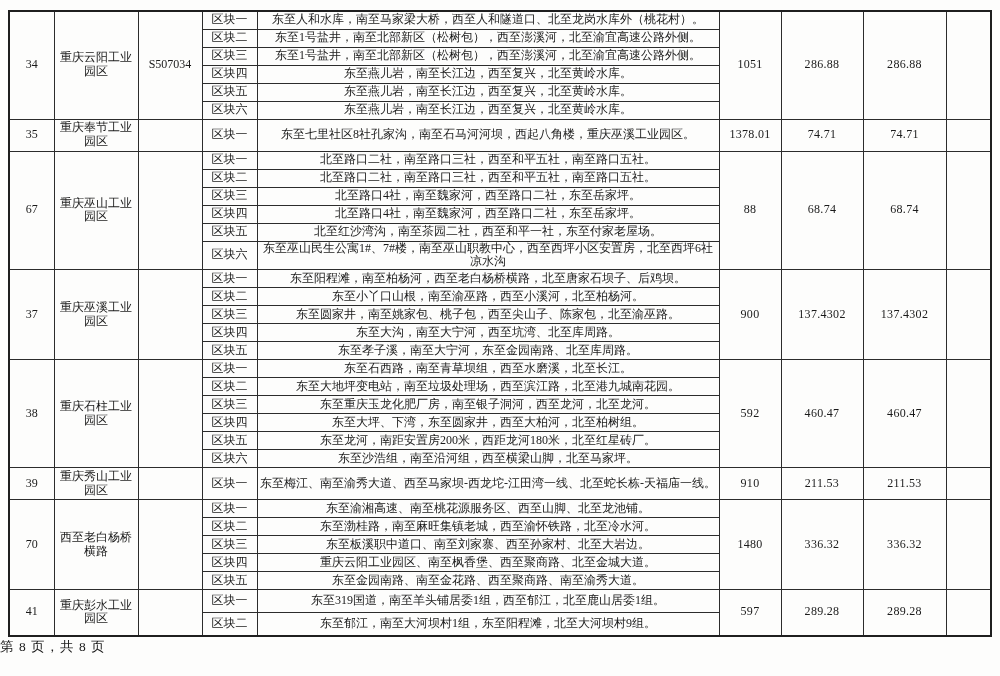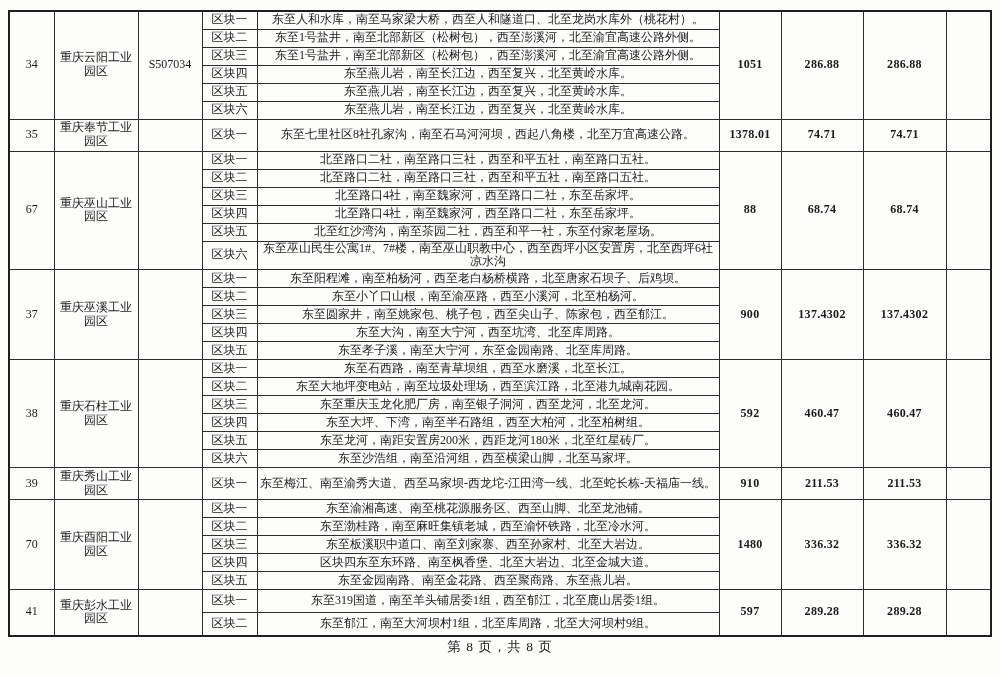--- a/index.html
+++ b/index.html
@@ -34,30 +34,30 @@
     vertical-align: middle;
     overflow: hidden;
     word-break: break-all;
   }
   td.c-desc {
     text-align: left;
     padding-left: 5px;
     padding-right: 3px;
   }
   td.c-no { font-size: 12.5px; }
-  td.c-num { font-size: 12.5px; letter-spacing: 0.3px; font-weight: bold; }
+  td.c-num { font-size: 12.5px; letter-spacing: 0.3px; }
   tr.row-std  { height: 18px; }
   tr.row-mid  { height: 23px; }
   tr.row-tall { height: 32px; }
   .footer {
     position: absolute;
     left: 0;
     width: 1000px;
     top: 638px;
-    text-align: center;
+    text-align: left;
     font-size: 13.5px;
     letter-spacing: 1px;
   }
 </style>
 </head>
 <body>
 
 <div class="page">
   <table class="doc">
     <colgroup>
@@ -101,21 +101,21 @@
         </tr>
         <tr class="row-std">
           <td class="c-block">区块六</td>
           <td class="c-desc">东至燕儿岩，南至长江边，西至复兴，北至黄岭水库。</td>
         </tr>
         <tr class="row-tall">
           <td class="c-no">35</td>
           <td class="c-name">重庆奉节工业园区</td>
           <td class="c-code"></td>
           <td class="c-block">区块一</td>
-          <td class="c-desc">东至七里社区8社孔家沟，南至石马河河坝，西起八角楼，北至万宜高速公路。</td>
+          <td class="c-desc">东至七里社区8社孔家沟，南至石马河河坝，西起八角楼，重庆巫溪工业园区。</td>
           <td class="c-num">1378.01</td>
           <td class="c-num">74.71</td>
           <td class="c-num">74.71</td>
           <td class="c-empty"></td>
         </tr>
         <tr class="row-std">
           <td class="c-no" rowspan="6">67</td>
           <td class="c-name" rowspan="6">重庆巫山工业园区</td>
           <td class="c-code" rowspan="6"></td>
           <td class="c-block">区块一</td>
@@ -155,21 +155,21 @@
           <td class="c-num" rowspan="5">137.4302</td>
           <td class="c-num" rowspan="5">137.4302</td>
           <td class="c-empty" rowspan="5"></td>
         </tr>
         <tr class="row-std">
           <td class="c-block">区块二</td>
           <td class="c-desc">东至小丫口山根，南至渝巫路，西至小溪河，北至柏杨河。</td>
         </tr>
         <tr class="row-std">
           <td class="c-block">区块三</td>
-          <td class="c-desc">东至圆家井，南至姚家包、桃子包，西至尖山子、陈家包，西至郁江。</td>
+          <td class="c-desc">东至圆家井，南至姚家包、桃子包，西至尖山子、陈家包，北至渝巫路。</td>
         </tr>
         <tr class="row-std">
           <td class="c-block">区块四</td>
           <td class="c-desc">东至大沟，南至大宁河，西至坑湾、北至库周路。</td>
         </tr>
         <tr class="row-std">
           <td class="c-block">区块五</td>
           <td class="c-desc">东至孝子溪，南至大宁河，东至金园南路、北至库周路。</td>
         </tr>
         <tr class="row-std">
@@ -186,21 +186,21 @@
         <tr class="row-std">
           <td class="c-block">区块二</td>
           <td class="c-desc">东至大地坪变电站，南至垃圾处理场，西至滨江路，北至港九城南花园。</td>
         </tr>
         <tr class="row-std">
           <td class="c-block">区块三</td>
           <td class="c-desc">东至重庆玉龙化肥厂房，南至银子洞河，西至龙河，北至龙河。</td>
         </tr>
         <tr class="row-std">
           <td class="c-block">区块四</td>
-          <td class="c-desc">东至大坪、下湾，南至半石路组，西至大柏河，北至柏树组。</td>
+          <td class="c-desc">东至大坪、下湾，东至圆家井，西至大柏河，北至柏树组。</td>
         </tr>
         <tr class="row-std">
           <td class="c-block">区块五</td>
           <td class="c-desc">东至龙河，南距安置房200米，西距龙河180米，北至红星砖厂。</td>
         </tr>
         <tr class="row-std">
           <td class="c-block">区块六</td>
           <td class="c-desc">东至沙浩组，南至沿河组，西至横梁山脚，北至马家坪。</td>
         </tr>
         <tr class="row-tall">
@@ -209,56 +209,56 @@
           <td class="c-code"></td>
           <td class="c-block">区块一</td>
           <td class="c-desc">东至梅江、南至渝秀大道、西至马家坝-西龙坨-江田湾一线、北至蛇长栋-天福庙一线。</td>
           <td class="c-num">910</td>
           <td class="c-num">211.53</td>
           <td class="c-num">211.53</td>
           <td class="c-empty"></td>
         </tr>
         <tr class="row-std">
           <td class="c-no" rowspan="5">70</td>
-          <td class="c-name" rowspan="5">重庆酉阳工业园区</td>
+          <td class="c-name" rowspan="5">西至老白杨桥横路</td>
           <td class="c-code" rowspan="5"></td>
           <td class="c-block">区块一</td>
           <td class="c-desc">东至渝湘高速、南至桃花源服务区、西至山脚、北至龙池铺。</td>
           <td class="c-num" rowspan="5">1480</td>
           <td class="c-num" rowspan="5">336.32</td>
           <td class="c-num" rowspan="5">336.32</td>
           <td class="c-empty" rowspan="5"></td>
         </tr>
         <tr class="row-std">
           <td class="c-block">区块二</td>
           <td class="c-desc">东至渤桂路，南至麻旺集镇老城，西至渝怀铁路，北至冷水河。</td>
         </tr>
         <tr class="row-std">
           <td class="c-block">区块三</td>
           <td class="c-desc">东至板溪职中道口、南至刘家寨、西至孙家村、北至大岩边。</td>
         </tr>
         <tr class="row-std">
           <td class="c-block">区块四</td>
-          <td class="c-desc">区块四东至东环路、南至枫香堡、北至大岩边、北至金城大道。</td>
-        </tr>
-        <tr class="row-std">
-          <td class="c-block">区块五</td>
-          <td class="c-desc">东至金园南路、南至金花路、西至聚商路、东至燕儿岩。</td>
+          <td class="c-desc">重庆云阳工业园区、南至枫香堡、西至聚商路、北至金城大道。</td>
+        </tr>
+        <tr class="row-std">
+          <td class="c-block">区块五</td>
+          <td class="c-desc">东至金园南路、南至金花路、西至聚商路、南至渝秀大道。</td>
         </tr>
         <tr class="row-mid">
           <td class="c-no" rowspan="2">41</td>
           <td class="c-name" rowspan="2">重庆彭水工业园区</td>
           <td class="c-code" rowspan="2"></td>
           <td class="c-block">区块一</td>
           <td class="c-desc">东至319国道，南至羊头铺居委1组，西至郁江，北至鹿山居委1组。</td>
           <td class="c-num" rowspan="2">597</td>
           <td class="c-num" rowspan="2">289.28</td>
           <td class="c-num" rowspan="2">289.28</td>
           <td class="c-empty" rowspan="2"></td>
         </tr>
         <tr class="row-mid">
           <td class="c-block">区块二</td>
-          <td class="c-desc">东至郁江，南至大河坝村1组，北至库周路，北至大河坝村9组。</td>
+          <td class="c-desc">东至郁江，南至大河坝村1组，东至阳程滩，北至大河坝村9组。</td>
         </tr>
       </tbody>
   </table>
   <div class="footer">第 8 页，共 8 页</div>
 </div>
 
 </body></html>

